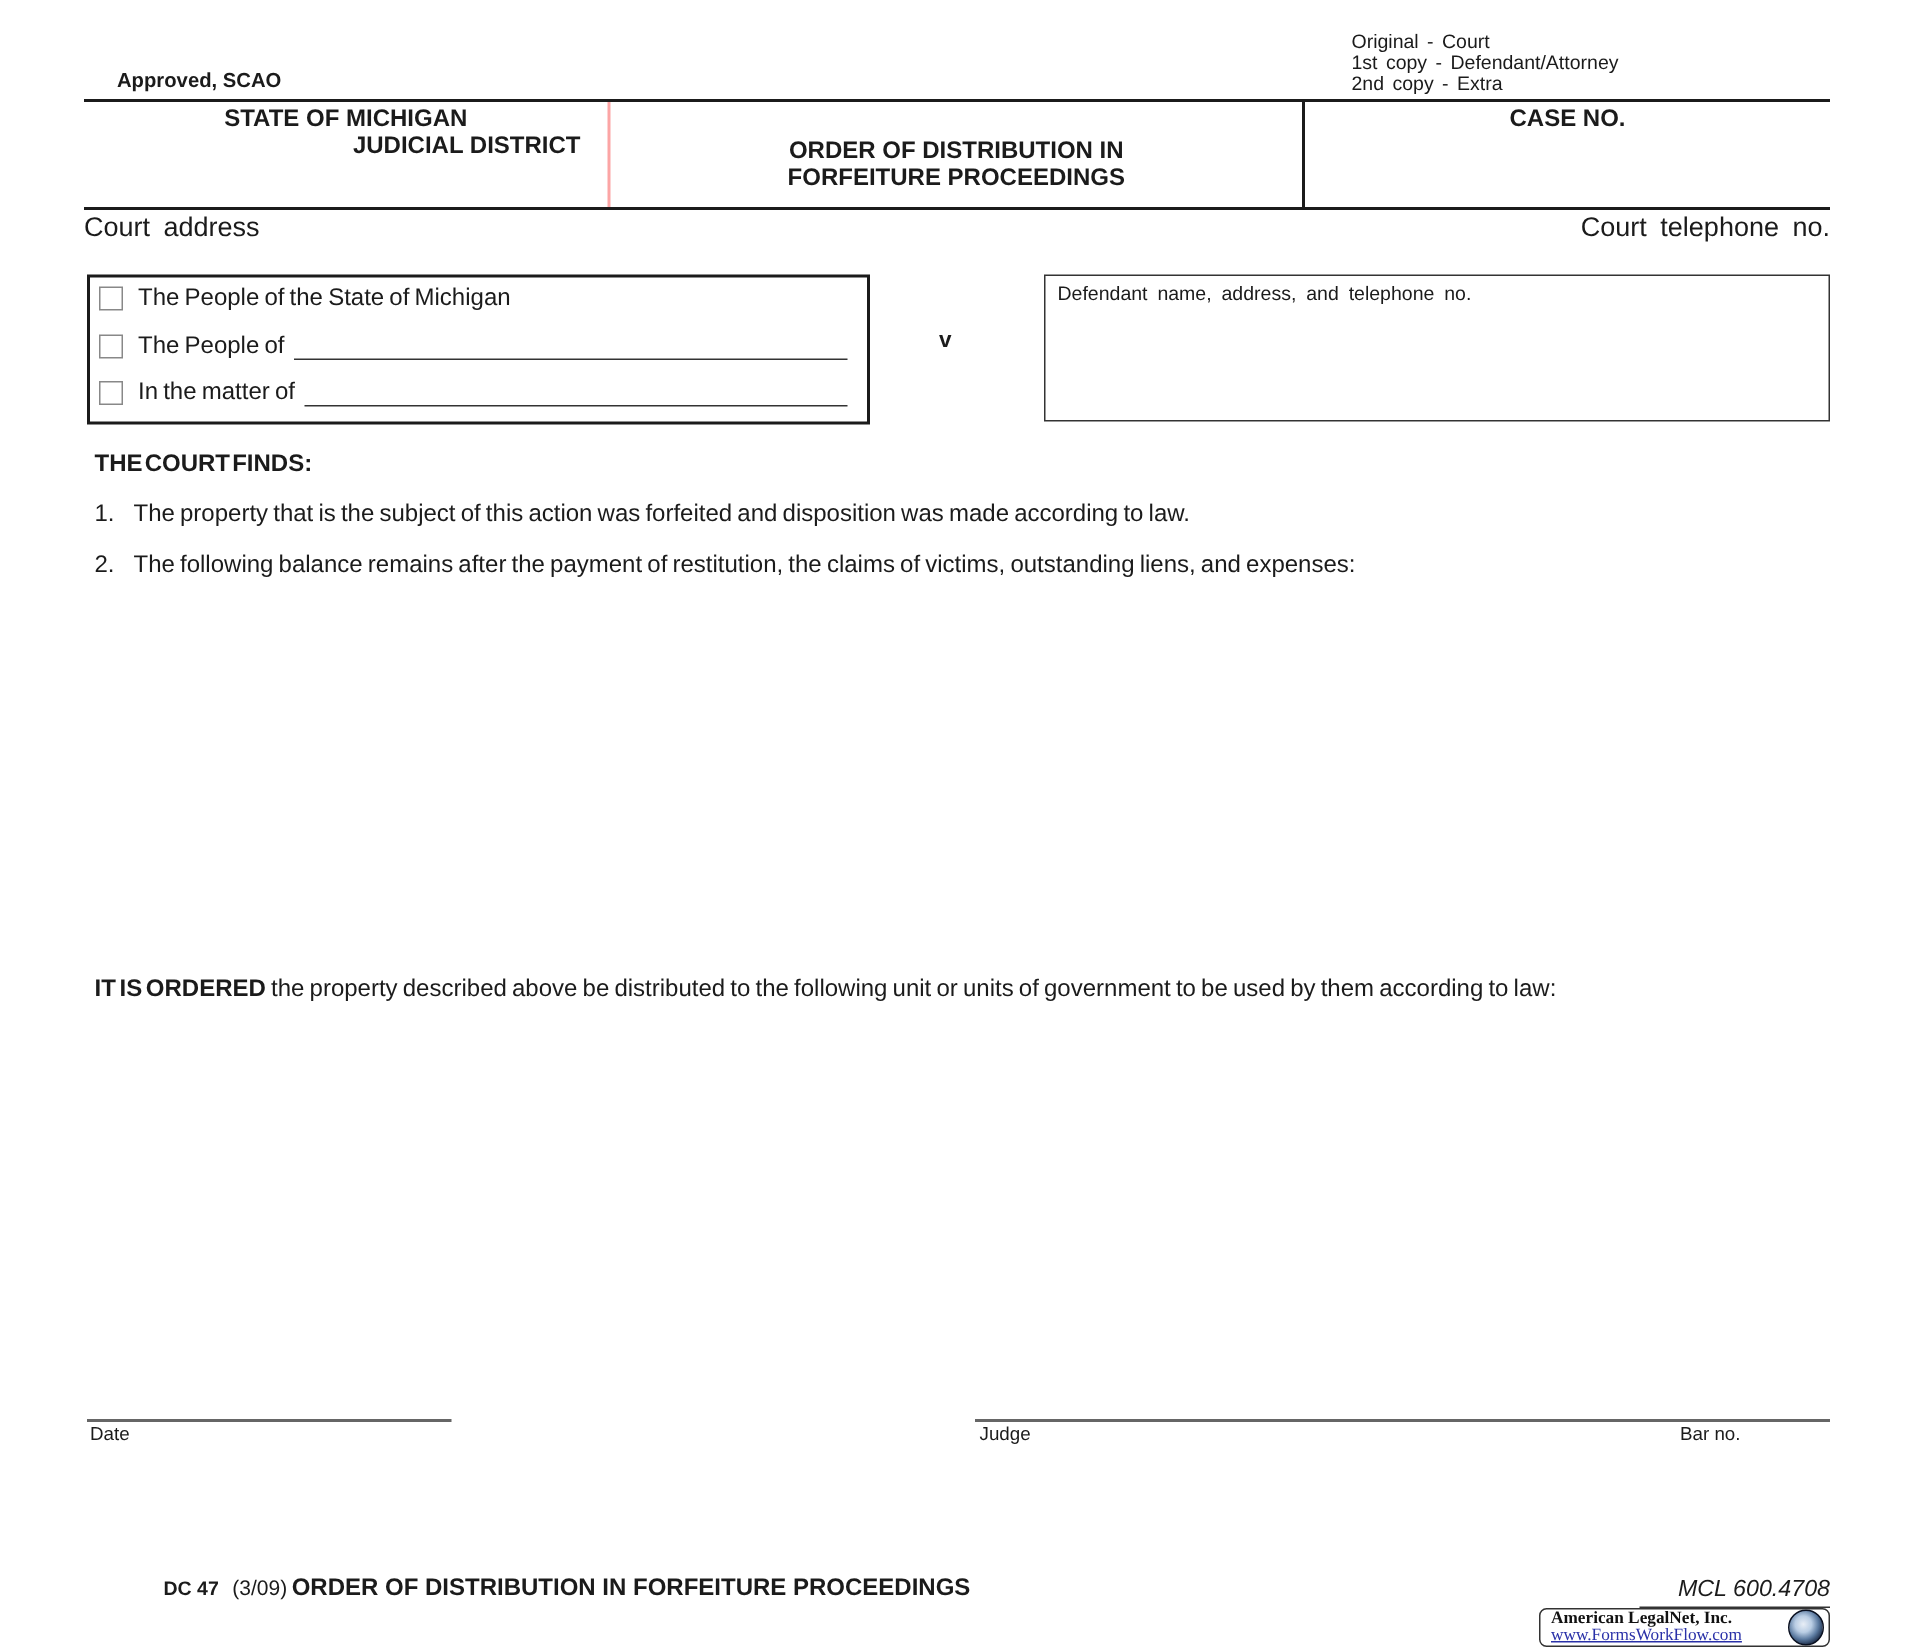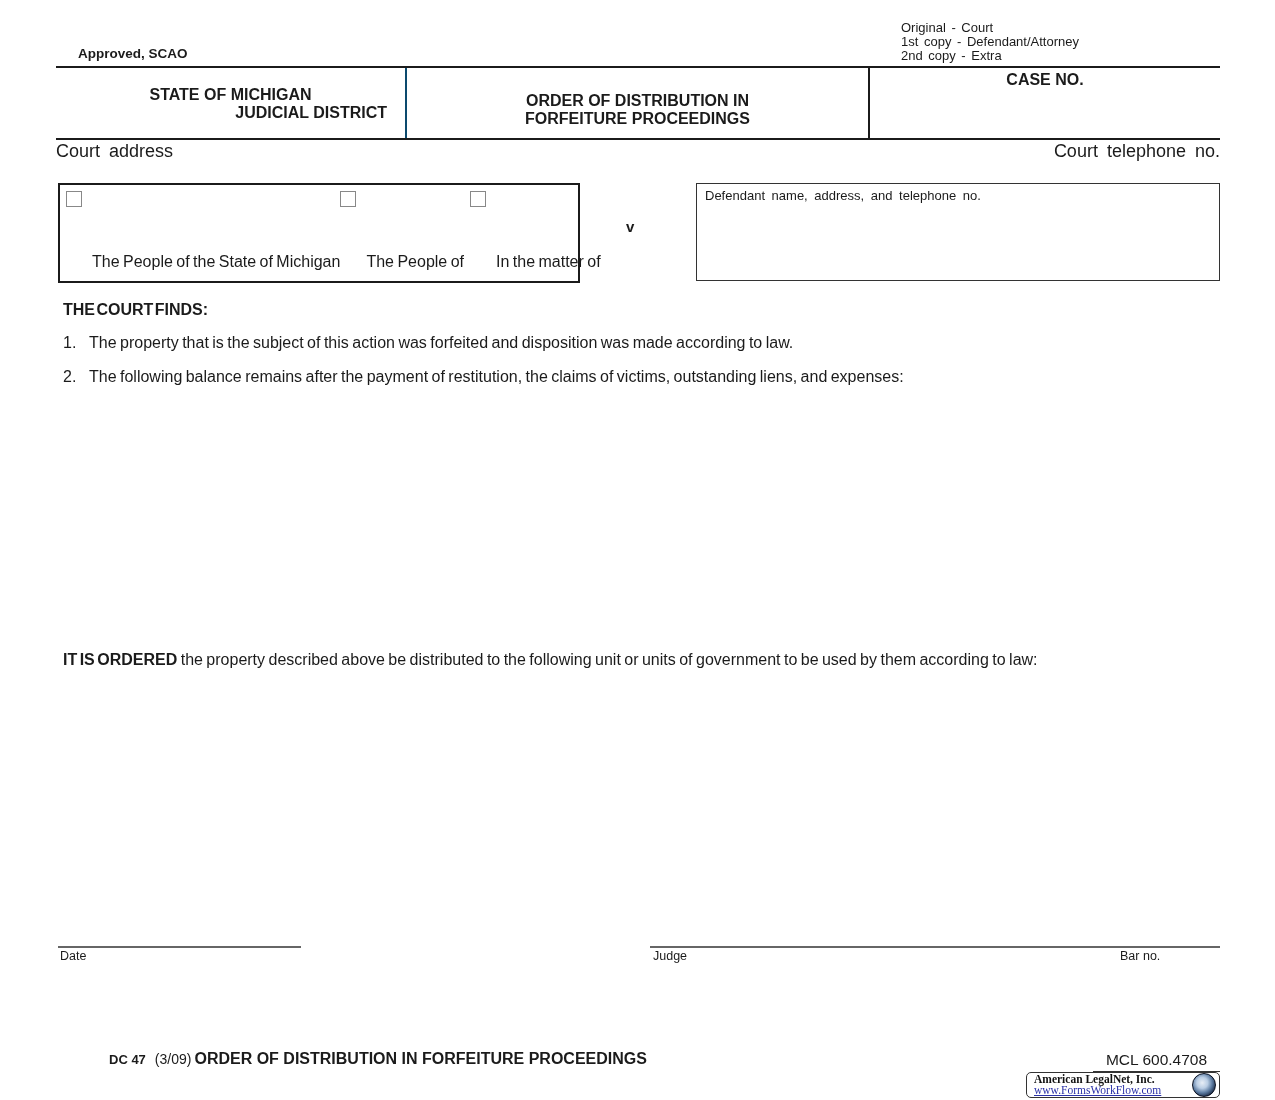--- a/index.html
+++ b/index.html
@@ -13,35 +13,35 @@
   .approved { left:78px; top:46px; font-size:13.5px;font-weight:bold; }
   .copies { left:901px; top:21px; font-size:13px; line-height:14px; word-spacing:2px; }
 
   
   .header-table {
     left:56px; top:66px; width:1164px; height:74px;
     border-top:2px solid #1b1b1b; border-bottom:2px solid #1b1b1b;
     display:flex; box-sizing:border-box;
   }
   .cell { box-sizing:border-box; }
-  .cell-court { width:351px; border-right:2px solid #0c4a6e; padding-top:18px; }
+  .cell-court { width:351px; border-right:2px solid #fca5a5; padding-top:3px; }
   .cell-title { width:463px; border-right:2px solid #1b1b1b; padding-top:24px; text-align:center; }
   .cell-case { flex:1; padding-top:3px; text-align:center; }
   .hl { font-weight:bold; font-size:16px; line-height:18px; }
   .state-line { text-align:center; padding-left:0px; }
   .district-line { text-align:right; padding-right:18px; }
 
   .court-address-row { left:56px; top:141px; width:1164px; display:flex; justify-content:space-between; }
   .small-label { font-size:18px; font-weight:normal; word-spacing:4px; }
 
   
   .plaintiff-box {
     left:58px; top:183px; width:522px; height:100px;
     border:2px solid #1b1b1b; box-sizing:border-box;
-    display:flex; justify-content:space-between;
+    display:flex; flex-direction:column; justify-content:space-between;
     padding:5px 13px 10px 6px;
     text-align:right;
   }
   .opt-row { display:flex; align-items:flex-end; }
   .checkbox {
     width:14px; height:14px; border:1px solid #888; background:#fff;
     margin-right:10px; flex:0 0 auto; align-self:flex-start; margin-top:1px;
   }
   .opt-label { font-size:16px; word-spacing:-1px; white-space:nowrap; }
   .fill-line { flex:1; border-bottom:1.5px solid #333; margin-left:6px; height:14px; }
@@ -74,22 +74,22 @@
   .sig-label { font-size:12.5px; }
   .date-label { left:60px; top:949px; }
   .judge-label { left:653px; top:949px; }
   .bar-label { left:1120px; top:949px; width:100px; }
 
   
   .footer-row { left:61px; top:1050px; display:flex; align-items:baseline; }
   .form-code { font-size:13px; font-weight:bold;padding-left:48px; }
   .revision { font-size:14px; margin-left:9px; }
   .footer-title { font-size:16px; font-weight:bold; margin-left:3px; }
-  .mcl { left:1093px; top:1051px; width:127px; text-align:center; font-size:15.5px;
-         border-bottom:1.5px solid #333; padding-bottom:2px; }
+  .mcl { left:1093px; top:1051px; width:127px; text-align:right; font-size:15.5px;
+         border-bottom:1.5px solid #333; padding-bottom:2px;font-style:italic; }
   .aln-box {
     left:1026px; top:1072px; width:194px; height:26px;
     border:1px solid #333; border-radius:5px; box-sizing:border-box;
     display:flex; align-items:center; padding:1px 3px 1px 7px; background:#fff;
   }
   .aln-text { flex:1; font-family:"Liberation Serif", serif; line-height:11px; }
   .aln-name { font-size:11.5px; font-weight:bold; color:#111; white-space:nowrap; }
   .aln-url { font-size:11.5px; color:#2a31a8; text-decoration:underline; white-space:nowrap; }
   .globe {
     width:22px; height:22px; border-radius:50%; flex:0 0 auto;

